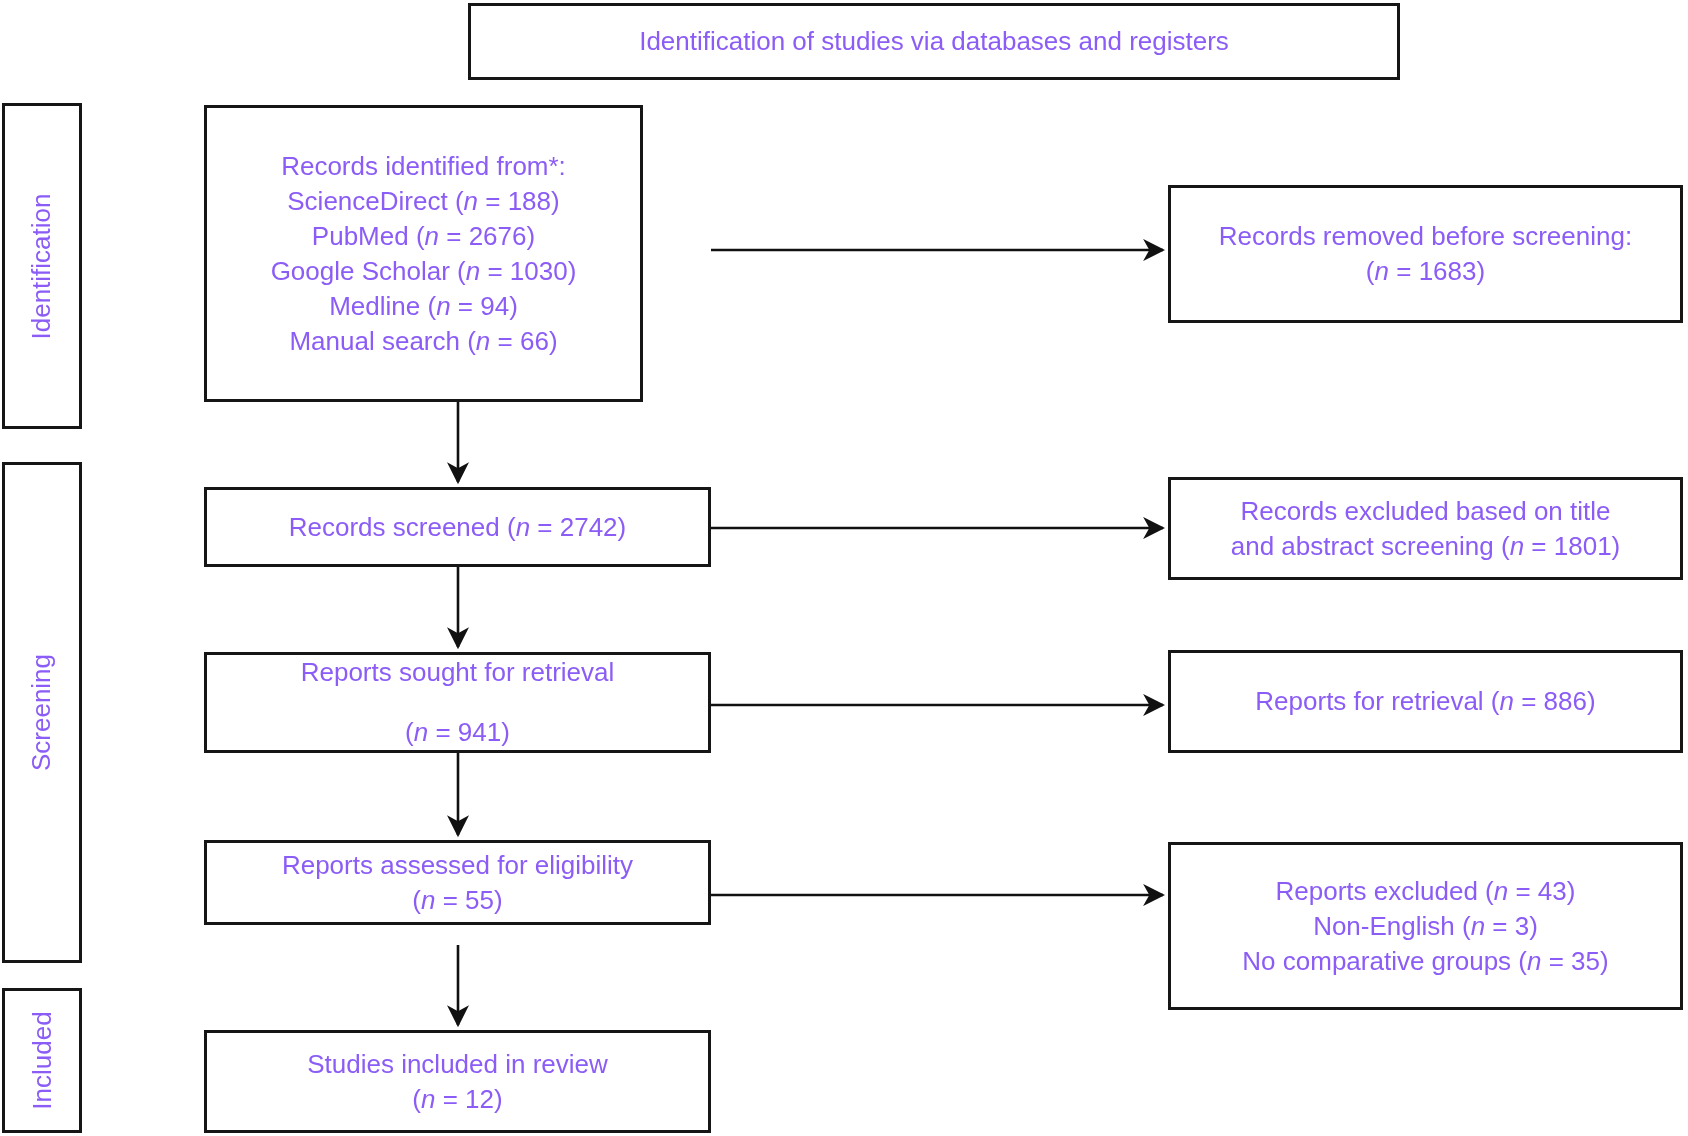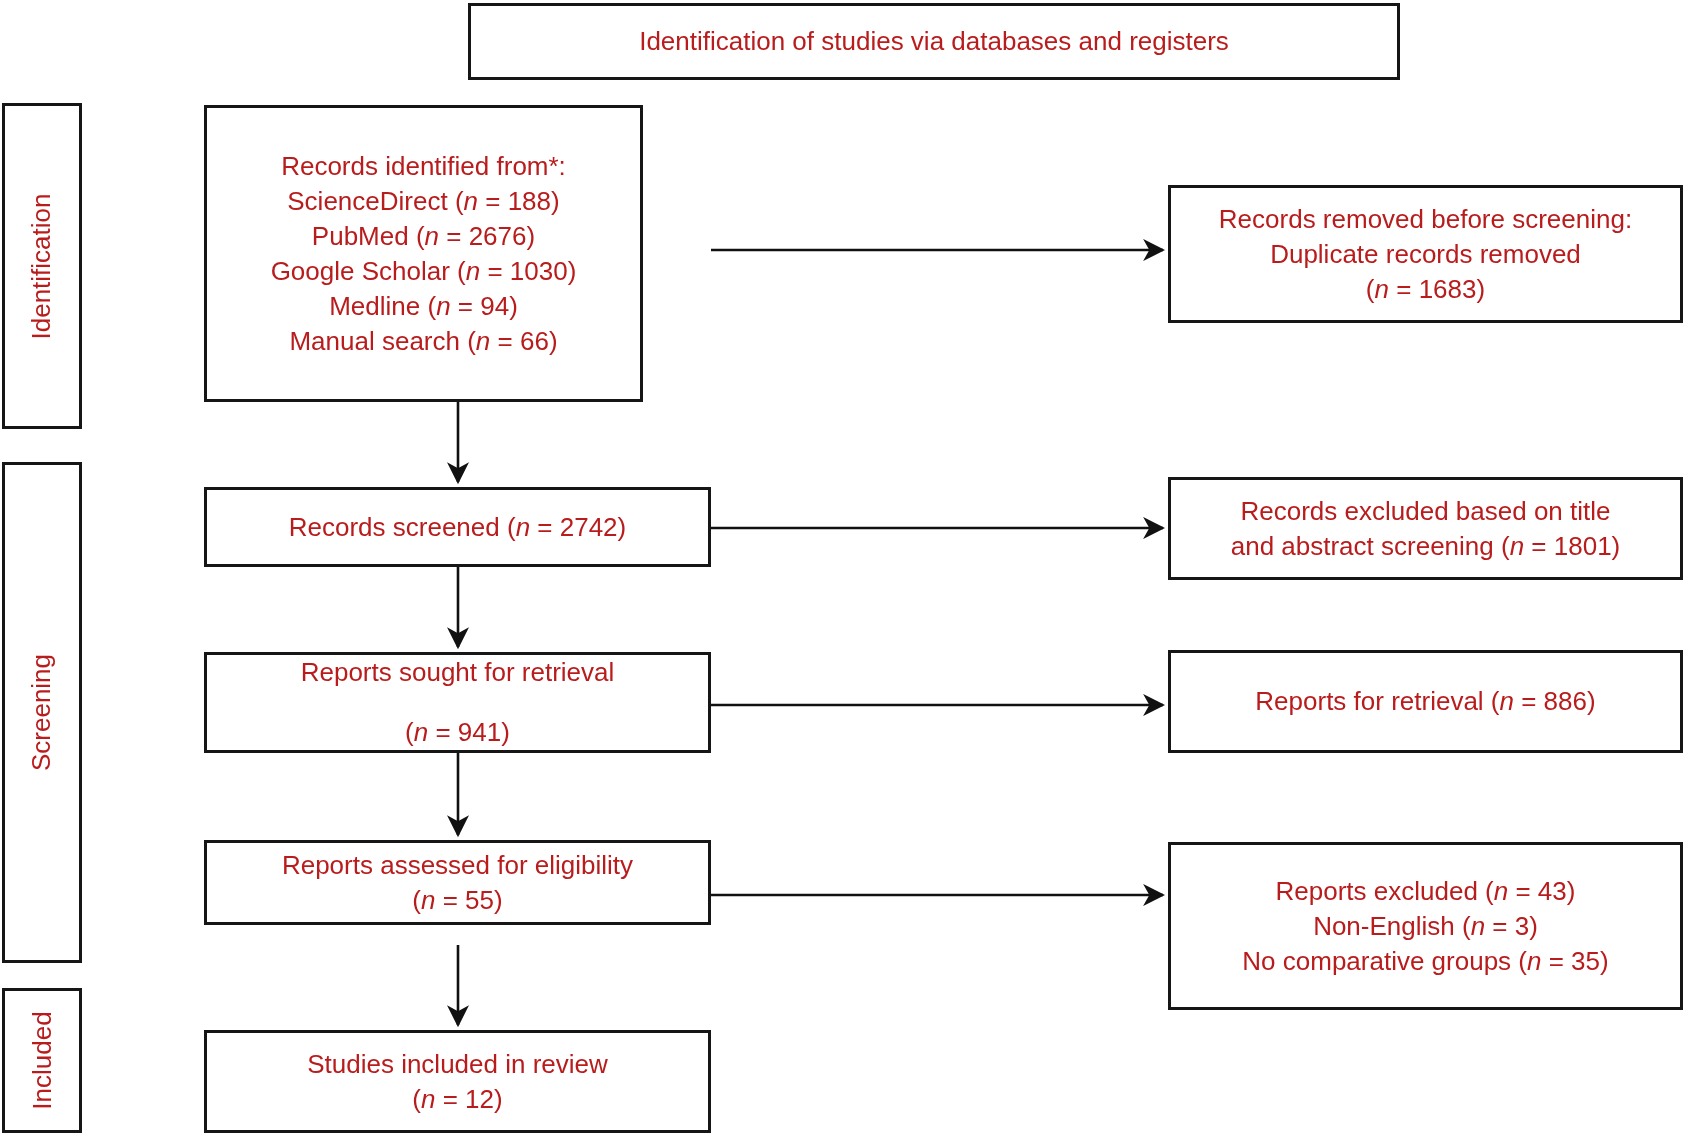--- a/index.html
+++ b/index.html
@@ -2,21 +2,21 @@
 <html><head>
 <meta charset="utf-8">
 <style>
   html, body { margin: 0; padding: 0; background: #ffffff; }
   .canvas {
     position: relative;
     width: 1688px;
     height: 1136px;
     background: #ffffff;
     font-family: "Liberation Sans", "DejaVu Sans", sans-serif;
-    color: #b91c1c;
+    color: #8b5cf6;
     overflow: hidden;
   }
   .box {
     position: absolute;
     box-sizing: border-box;
     border: 3px solid #161616;
     background: #ffffff;
     display: flex;
     flex-direction: column;
     align-items: center;
@@ -100,21 +100,20 @@
     <span class="line">(<i>n</i> = 55)</span>
   </div>
 
   <div class="box" id="mb5">
     <span class="line">Studies included in review</span>
     <span class="line">(<i>n</i> = 12)</span>
   </div>
 
   <div class="box" id="rb1">
     <span class="line">Records removed before screening:</span>
-    <span class="line">Duplicate records removed</span>
     <span class="line">(<i>n</i> = 1683)</span>
   </div>
 
   <div class="box" id="rb2">
     <span class="line">Records excluded based on title</span>
     <span class="line">and abstract screening (<i>n</i> = 1801)</span>
   </div>
 
   <div class="box" id="rb3">
     <span class="line">Reports for retrieval (<i>n</i> = 886)</span>

